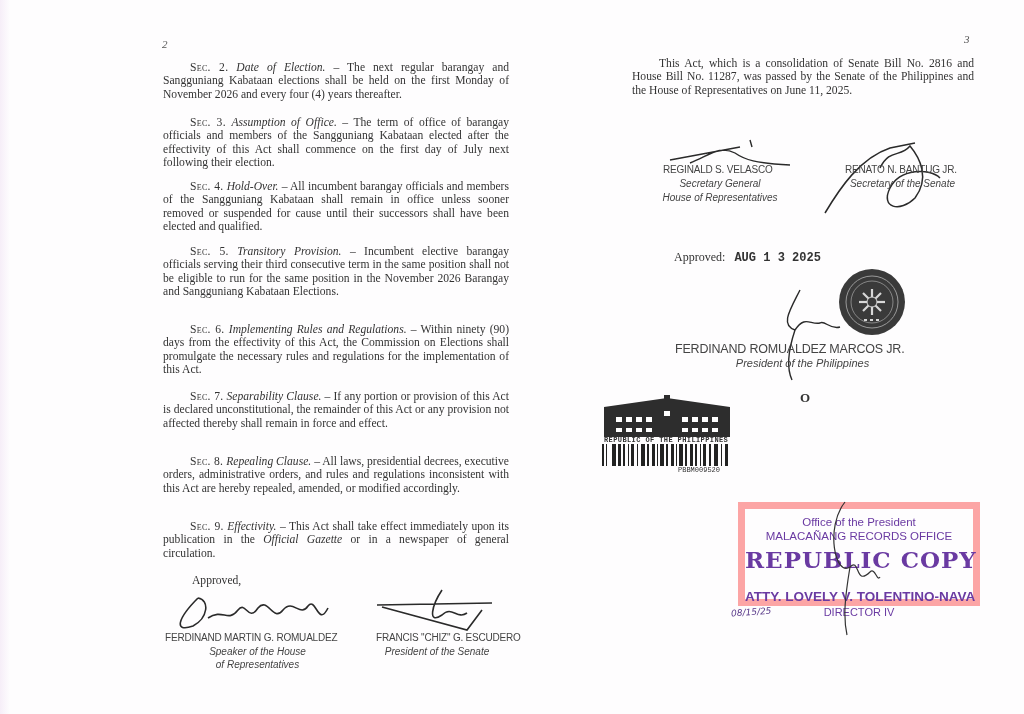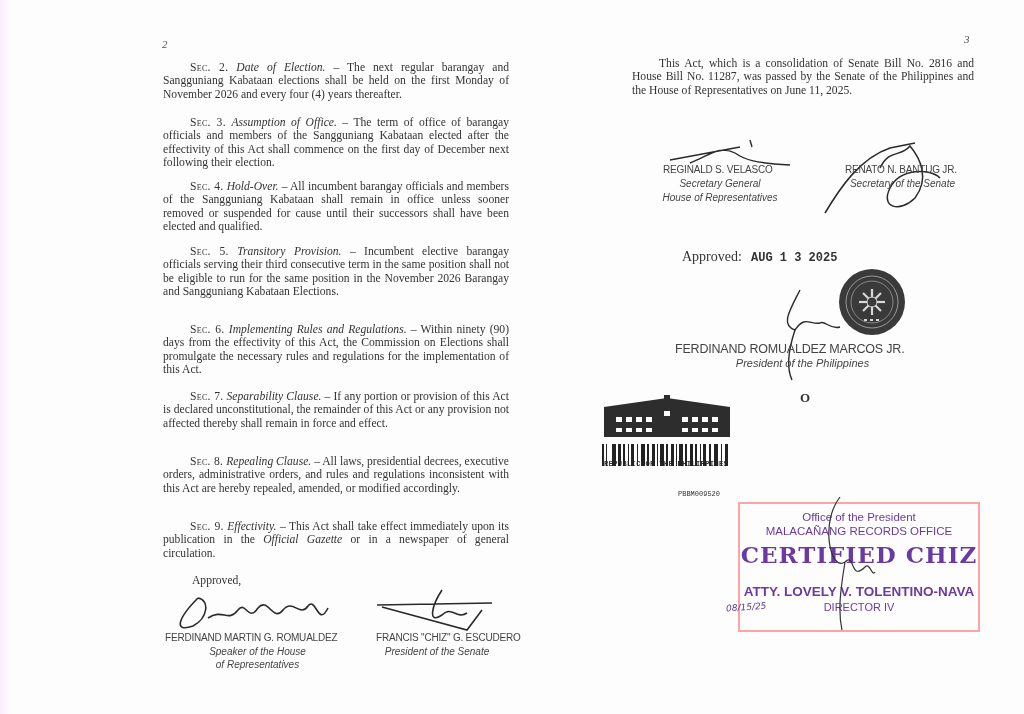--- a/index.html
+++ b/index.html
@@ -10,37 +10,37 @@
   .page-left { left: 150px; width: 370px; }
   .page-right { left: 620px; width: 380px; }
   .pnum { position: absolute; font-family: "Liberation Serif", serif; font-style: italic; font-size: 11px; color: #555; }
   .sec { position: absolute; left: 13px; width: 346px; font-family: "Liberation Serif", serif; font-size: 11.6px; line-height: 13.4px; color: #333; text-align: justify; text-indent: 27px; }
   .sec .sc { font-variant: small-caps; letter-spacing: 0.3px; }
   .sec i { font-style: italic; }
   .txt { font-family: "Liberation Serif", serif; font-size: 11.6px; color: #333; }
   .signame { position: absolute; font-family: "Liberation Sans", sans-serif; font-size: 10px; color: #444; white-space: nowrap; letter-spacing: -0.2px; }
   .sigtitle { position: absolute; font-family: Liberation Sans, sans-serif; font-style: italic; font-size: 10px; color: #444; text-align: center; white-space: nowrap; }
   .sig { position: absolute; pointer-events: none; }
-  .stamp { position: absolute; left: 738px; top: 502px; width: 242px; height: 130px; border: 2px solid #fca5a5; color: #6a3aa2; }
+  .stamp { position: absolute; left: 738px; top: 502px; width: 242px; height: 104px; border: 7px solid #fca5a5; color: #6a3aa2; }
   .stamp .l { position: absolute; left: 0; width: 100%; text-align: center; font-family: "Liberation Sans", sans-serif; white-space: nowrap; }
-  .mono { font-family: "Liberation Mono", "DejaVu Sans Mono", monospace; margin-top: 24px; }
+  .mono { font-family: "Liberation Mono", "DejaVu Sans Mono", monospace; }
 </style>
 </head>
 <body>
 
 <div class="leftedge"></div>
 
 <div class="page page-left">
   <div class="pnum" style="left:12px;top:38px;">2</div>
 
   <div class="sec" style="top:61px;">
     <span class="sc">Sec. 2.</span> <i>Date of Election.</i> <span>–</span> <span>The next regular barangay and Sangguniang Kabataan elections shall be held on the first Monday of November 2026 and every four (4) years thereafter.</span>
   </div>
   <div class="sec" style="top:116px;">
-    <span class="sc">Sec. 3.</span> <i>Assumption of Office.</i> <span>–</span> <span>The term of office of barangay officials and members of the Sangguniang Kabataan elected after the effectivity of this Act shall commence on the first day of December next following their election.</span>
+    <span class="sc">Sec. 3.</span> <i>Assumption of Office.</i> <span>–</span> <span>The term of office of barangay officials and members of the Sangguniang Kabataan elected after the effectivity of this Act shall commence on the first day of July next following their election.</span>
   </div>
   <div class="sec" style="top:180px;">
     <span class="sc">Sec. 4.</span> <i>Hold-Over.</i> <span>–</span> <span>All incumbent barangay officials and members of the Sangguniang Kabataan shall remain in office unless sooner removed or suspended for cause until their successors shall have been elected and qualified.</span>
   </div>
   <div class="sec" style="top:245px;">
     <span class="sc">Sec. 5.</span> <i>Transitory Provision.</i> <span>–</span> <span>Incumbent elective barangay officials serving their third consecutive term in the same position shall not be eligible to run for the same position in the November 2026 Barangay and Sangguniang Kabataan Elections.</span>
   </div>
   <div class="sec" style="top:323px;">
     <span class="sc">Sec. 6.</span> <i>Implementing Rules and Regulations.</i> <span>–</span> <span>Within ninety (90) days from the effectivity of this Act, the Commission on Elections shall promulgate the necessary rules and regulations for the implementation of this Act.</span>
   </div>
@@ -82,21 +82,21 @@
   <div class="sigtitle" style="left:35px;top:178px;width:130px;">Secretary General</div>
   <div class="sigtitle" style="left:35px;top:192px;width:130px;">House of Representatives</div>
 
   <svg class="sig" style="left:200px;top:138px;" width="140" height="80" viewBox="0 0 140 80">
     <path d="M5 75 C 20 50, 40 20, 70 10 L 95 5 M 60 30 C 70 10, 80 20, 90 8 C 100 20, 110 40, 95 60 C 80 75, 60 70, 70 50 C 80 30, 110 30, 120 40" fill="none" stroke="#2a2a2a" stroke-width="1.5"></path>
   </svg>
   <div class="signame" style="left:225px;top:164px;">RENATO N. BANTUG JR.</div>
   <div class="sigtitle" style="left:225px;top:178px;width:115px;">Secretary of the Senate</div>
 
   <div style="position:absolute;left:54px;top:246px;white-space:nowrap;">
-    <span class="txt" style="font-size:14px;margin-left:8px;">Approved:</span>
+    <span class="txt" style="font-size:12px;">Approved:</span>
     <span class="mono" style="font-size:12px;font-weight:bold;color:#333;margin-left:4px;">AUG 1 3 2025</span>
   </div>
 
   <svg class="sig" style="left:217px;top:267px;" width="70" height="70" viewBox="0 0 70 70">
     <circle cx="35" cy="35" r="33" fill="#3a3a3a"></circle>
     <circle cx="35" cy="35" r="26" fill="none" stroke="#9a9a9a" stroke-width="1"></circle>
     <circle cx="35" cy="35" r="21" fill="none" stroke="#9a9a9a" stroke-width="0.8"></circle>
     <g stroke="#d8d8d8" stroke-width="2.2">
       <line x1="35" y1="22" x2="35" y2="48"></line>
       <line x1="22" y1="35" x2="48" y2="35"></line>
@@ -171,20 +171,20 @@
         <rect x="121" y="0" width="1" height="22"></rect>
         <rect x="125" y="0" width="3" height="22"></rect>
     </g>
   </svg>
   <div class="mono" style="position:absolute;left:30px;top:466px;font-size:7px;color:#333;padding-left:28px;">PBBM009520</div>
 </div>
 
 <div class="stamp">
   <div class="l" style="top:7px;font-size:11.5px;">Office of the President</div>
   <div class="l" style="top:21px;font-size:11.5px;">MALACAÑANG RECORDS OFFICE</div>
-  <div class="l" style="top:37px;font-family:'DejaVu Serif',serif;font-size:23px;font-weight:bold;letter-spacing:1px;">CERTIFIED CHIZ</div>
+  <div class="l" style="top:37px;font-family:'DejaVu Serif',serif;font-size:23px;font-weight:bold;letter-spacing:1px;">REPUBLIC COPY</div>
   <div class="l" style="top:80px;font-size:13.5px;font-weight:bold;text-align:center;">ATTY. LOVELY V. TOLENTINO-NAVA</div>
   <div class="l" style="top:97px;font-size:11px;">DIRECTOR IV</div>
   <div style="position:absolute;left:-14px;top:98px;font-family:'DejaVu Sans',sans-serif;font-style:italic;font-size:9px;color:#5a3a8a;transform:rotate(-4deg);">08/15/25</div>
   <svg class="sig" style="left:70px;top:-12px;" width="70" height="140" viewBox="0 0 70 140">
     <path d="M30 5 C 10 30, 20 80, 35 70 C 45 60, 40 90, 55 75 C 60 70, 62 85, 65 80 M 35 70 C 30 100, 28 120, 32 138" fill="none" stroke="#333" stroke-width="1.2"></path>
   </svg>
 </div>
 
 </body></html>

